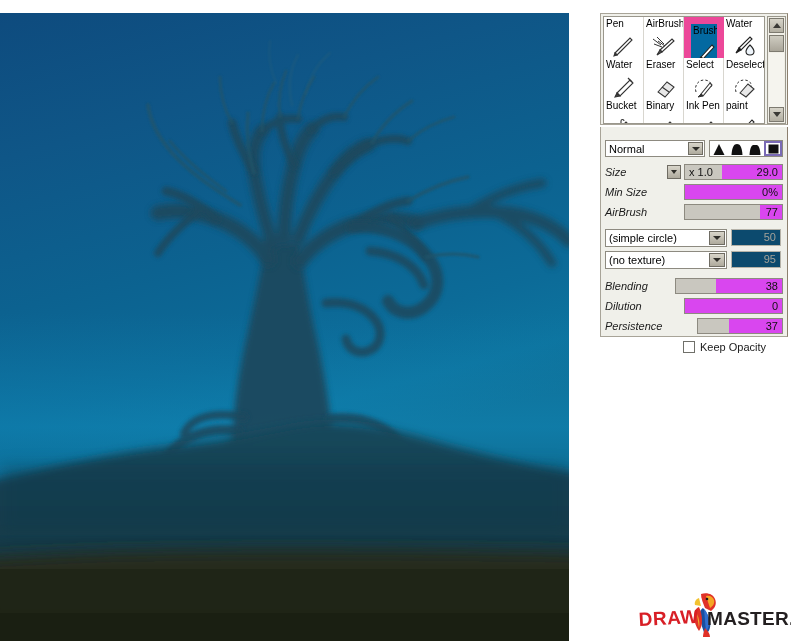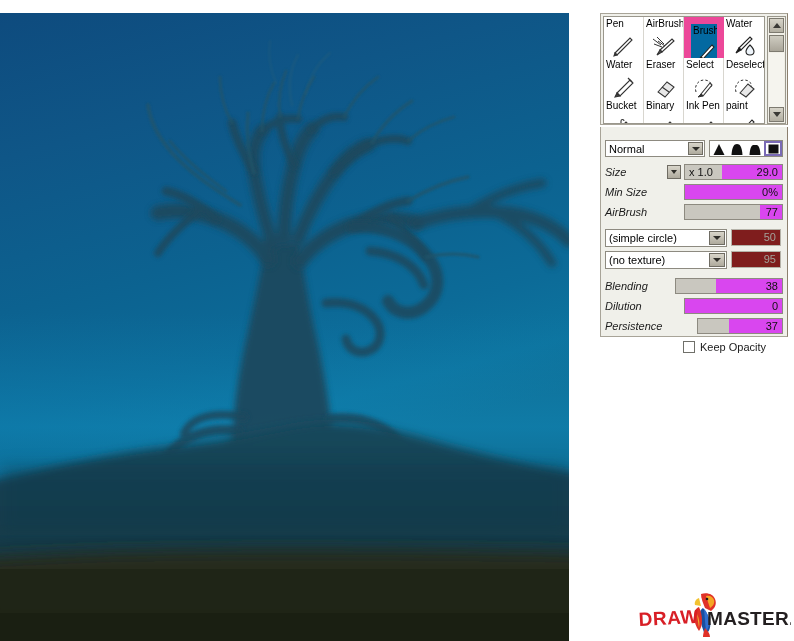--- a/index.html
+++ b/index.html
@@ -282,21 +282,21 @@
   }
   .vf-left {
     position: absolute;
     left: 4px;
     top: 0;
     line-height: 14px;
     font-size: 11px;
     color: #111;
   }
   .valuefield.disabled .vf-text { color: #a3a199; }
-  .valuefield.disabled { background: #7f1d1d; border-color: #b5b2a8; }
+  .valuefield.disabled { background: #0c4a6e; border-color: #b5b2a8; }
   .valuefield.disabled .vf-fill { background: #e2e0d8; }
 
   
   .combo-row { display: flex; align-items: center; height: 19px; margin-bottom: 3px; }
   .combo-row .combo { width: 122px; height: 18px; }
   .combo-row .combo-arrow { width: 16px; height: 14px; }
   .combo-row .valuefield { margin-left: 4px; flex: 0 0 50px; height: 17px; }
 
   .spacer-sm { height: 5px; }
 

